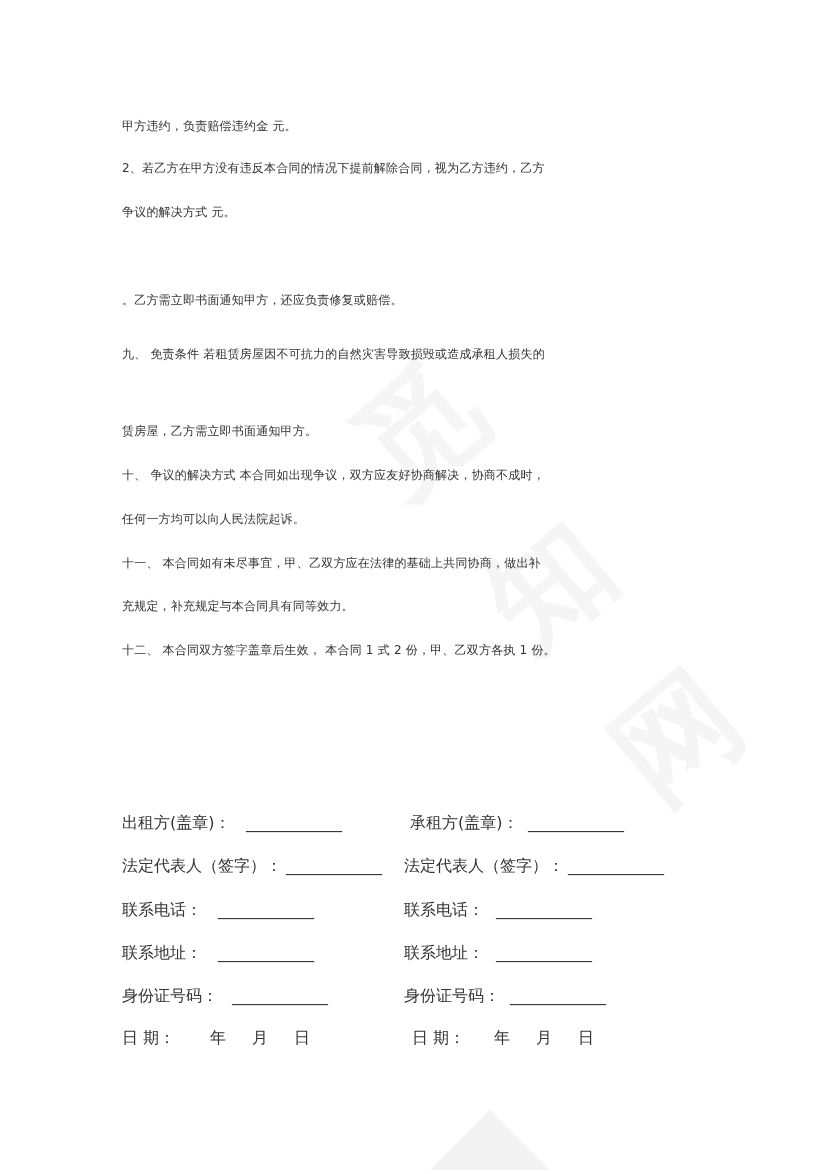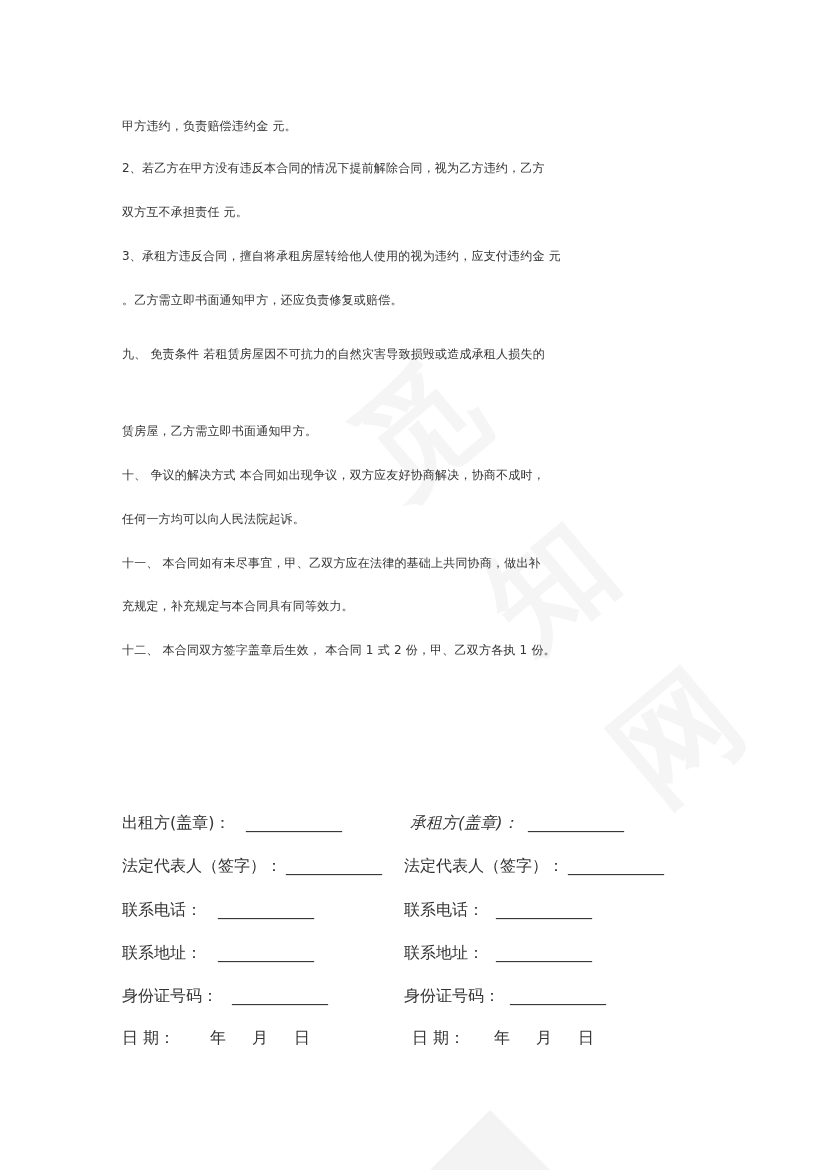--- a/index.html
+++ b/index.html
@@ -31,35 +31,34 @@
 </head>
 <body>
 
 <div class="page">
 
   <div class="watermark">觅知网</div>
   <div class="watermark2"></div>
 
   <div class="line" style="top:116px;">甲方违约，负责赔偿违约金  元。</div>
   <div class="line" style="top:158px;">2、若乙方在甲方没有违反本合同的情况下提前解除合同，视为乙方违约，乙方</div>
-  <div class="line" style="top:202px;">双方互不承担责任  元。</div>
-  <div class="line" style="top:246px;">3、承租方违反合同，擅自将承租房屋转给他人使用的视为违约，应支付违约金  元</div>
+  <div class="line" style="top:202px;">争议的解决方式  元。</div>
   <div class="line" style="top:290px;">。乙方需立即书面通知甲方，还应负责修复或赔偿。</div>
   <div class="line" style="top:317px;margin-top:27px;">九、 免责条件  若租赁房屋因不可抗力的自然灾害导致损毁或造成承租人损失的</div>
   <div class="line" style="top:421px;">赁房屋，乙方需立即书面通知甲方。</div>
   <div class="line" style="top:465px;">十、  争议的解决方式  本合同如出现争议，双方应友好协商解决，协商不成时，</div>
   <div class="line" style="top:509px;">任何一方均可以向人民法院起诉。</div>
   <div class="line" style="top:553px;">十一、  本合同如有未尽事宜，甲、乙双方应在法律的基础上共同协商，做出补</div>
   <div class="line" style="top:596px;">充规定，补充规定与本合同具有同等效力。</div>
   <div class="line" style="top:640px;">十二、  本合同双方签字盖章后生效，  本合同 1 式 2 份，甲、乙双方各执 1 份。</div>
 
   <div class="sig-row" style="top:813px;">
     <span class="sig-cell" style="left:0;">出租方(盖章)：</span>
     <span class="sig-cell" style="left:124px;">____________</span>
-    <span class="sig-cell" style="left:288px;font-style:italic;">承租方(盖章)：</span>
+    <span class="sig-cell" style="left:288px;">承租方(盖章)：</span>
     <span class="sig-cell" style="left:406px;">____________</span>
   </div>
 
   <div class="sig-row" style="top:856px;">
     <span class="sig-cell" style="left:0;">法定代表人（签字）：</span>
     <span class="sig-cell" style="left:164px;">____________</span>
     <span class="sig-cell" style="left:282px;">法定代表人（签字）：</span>
     <span class="sig-cell" style="left:446px;">____________</span>
   </div>
 

